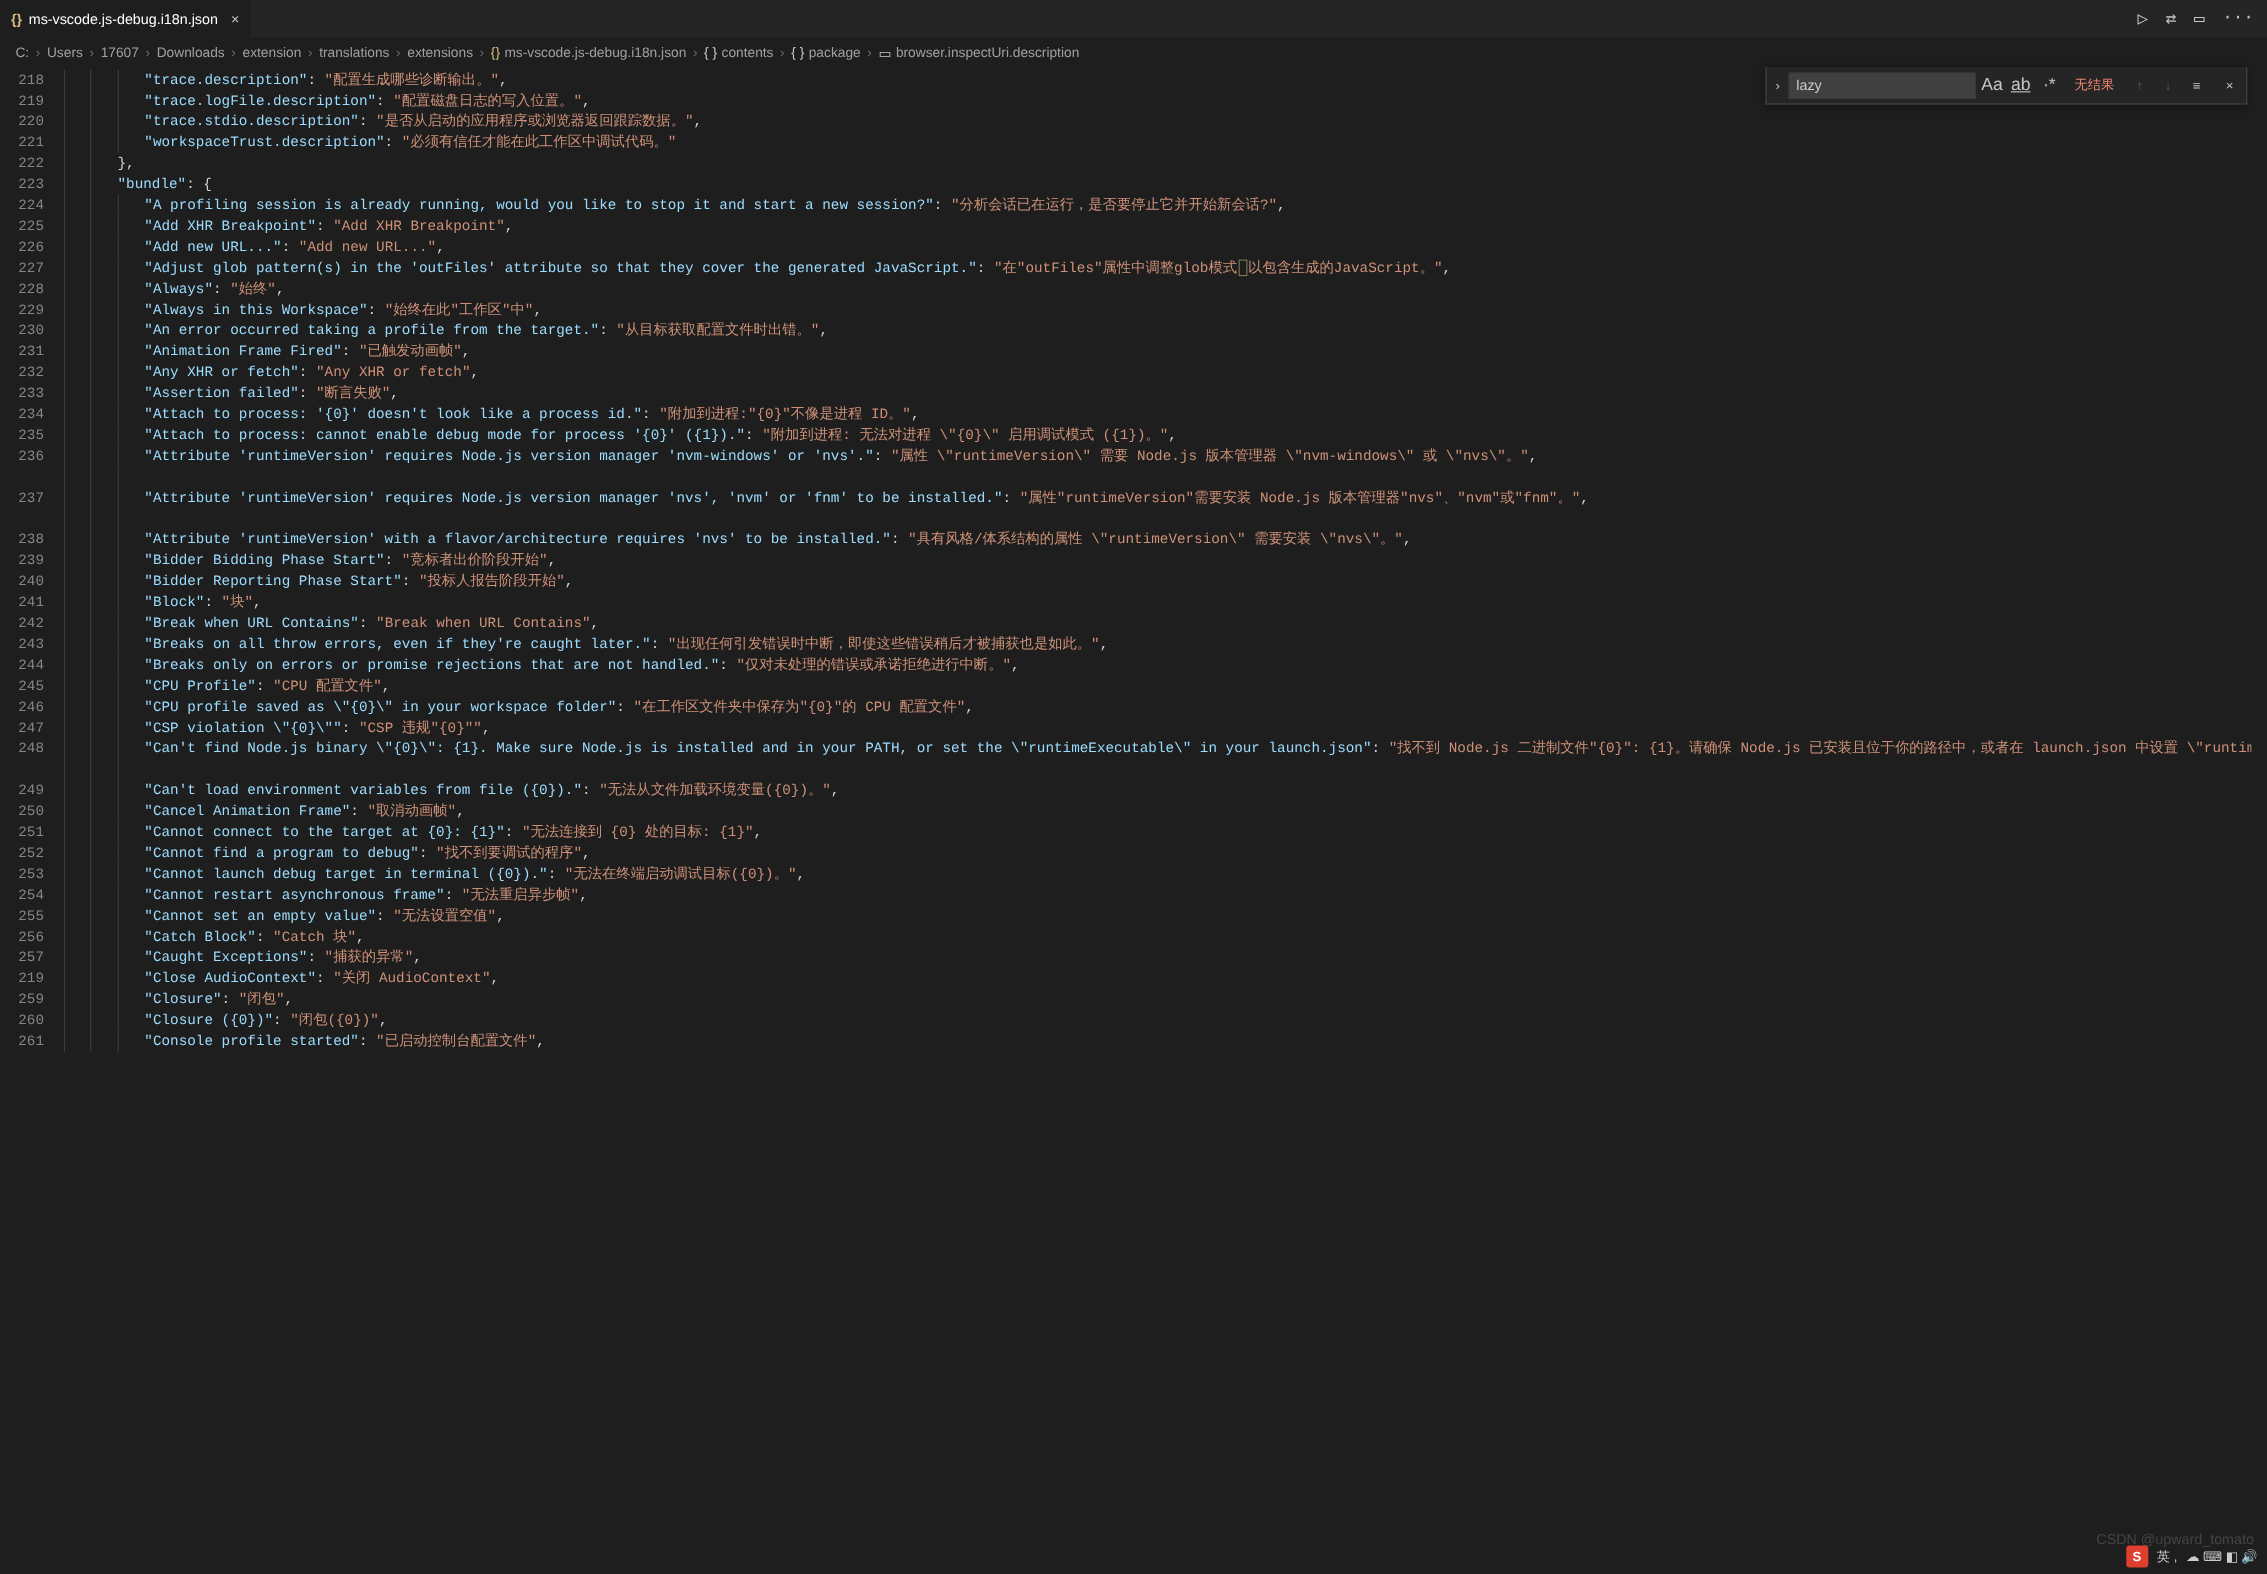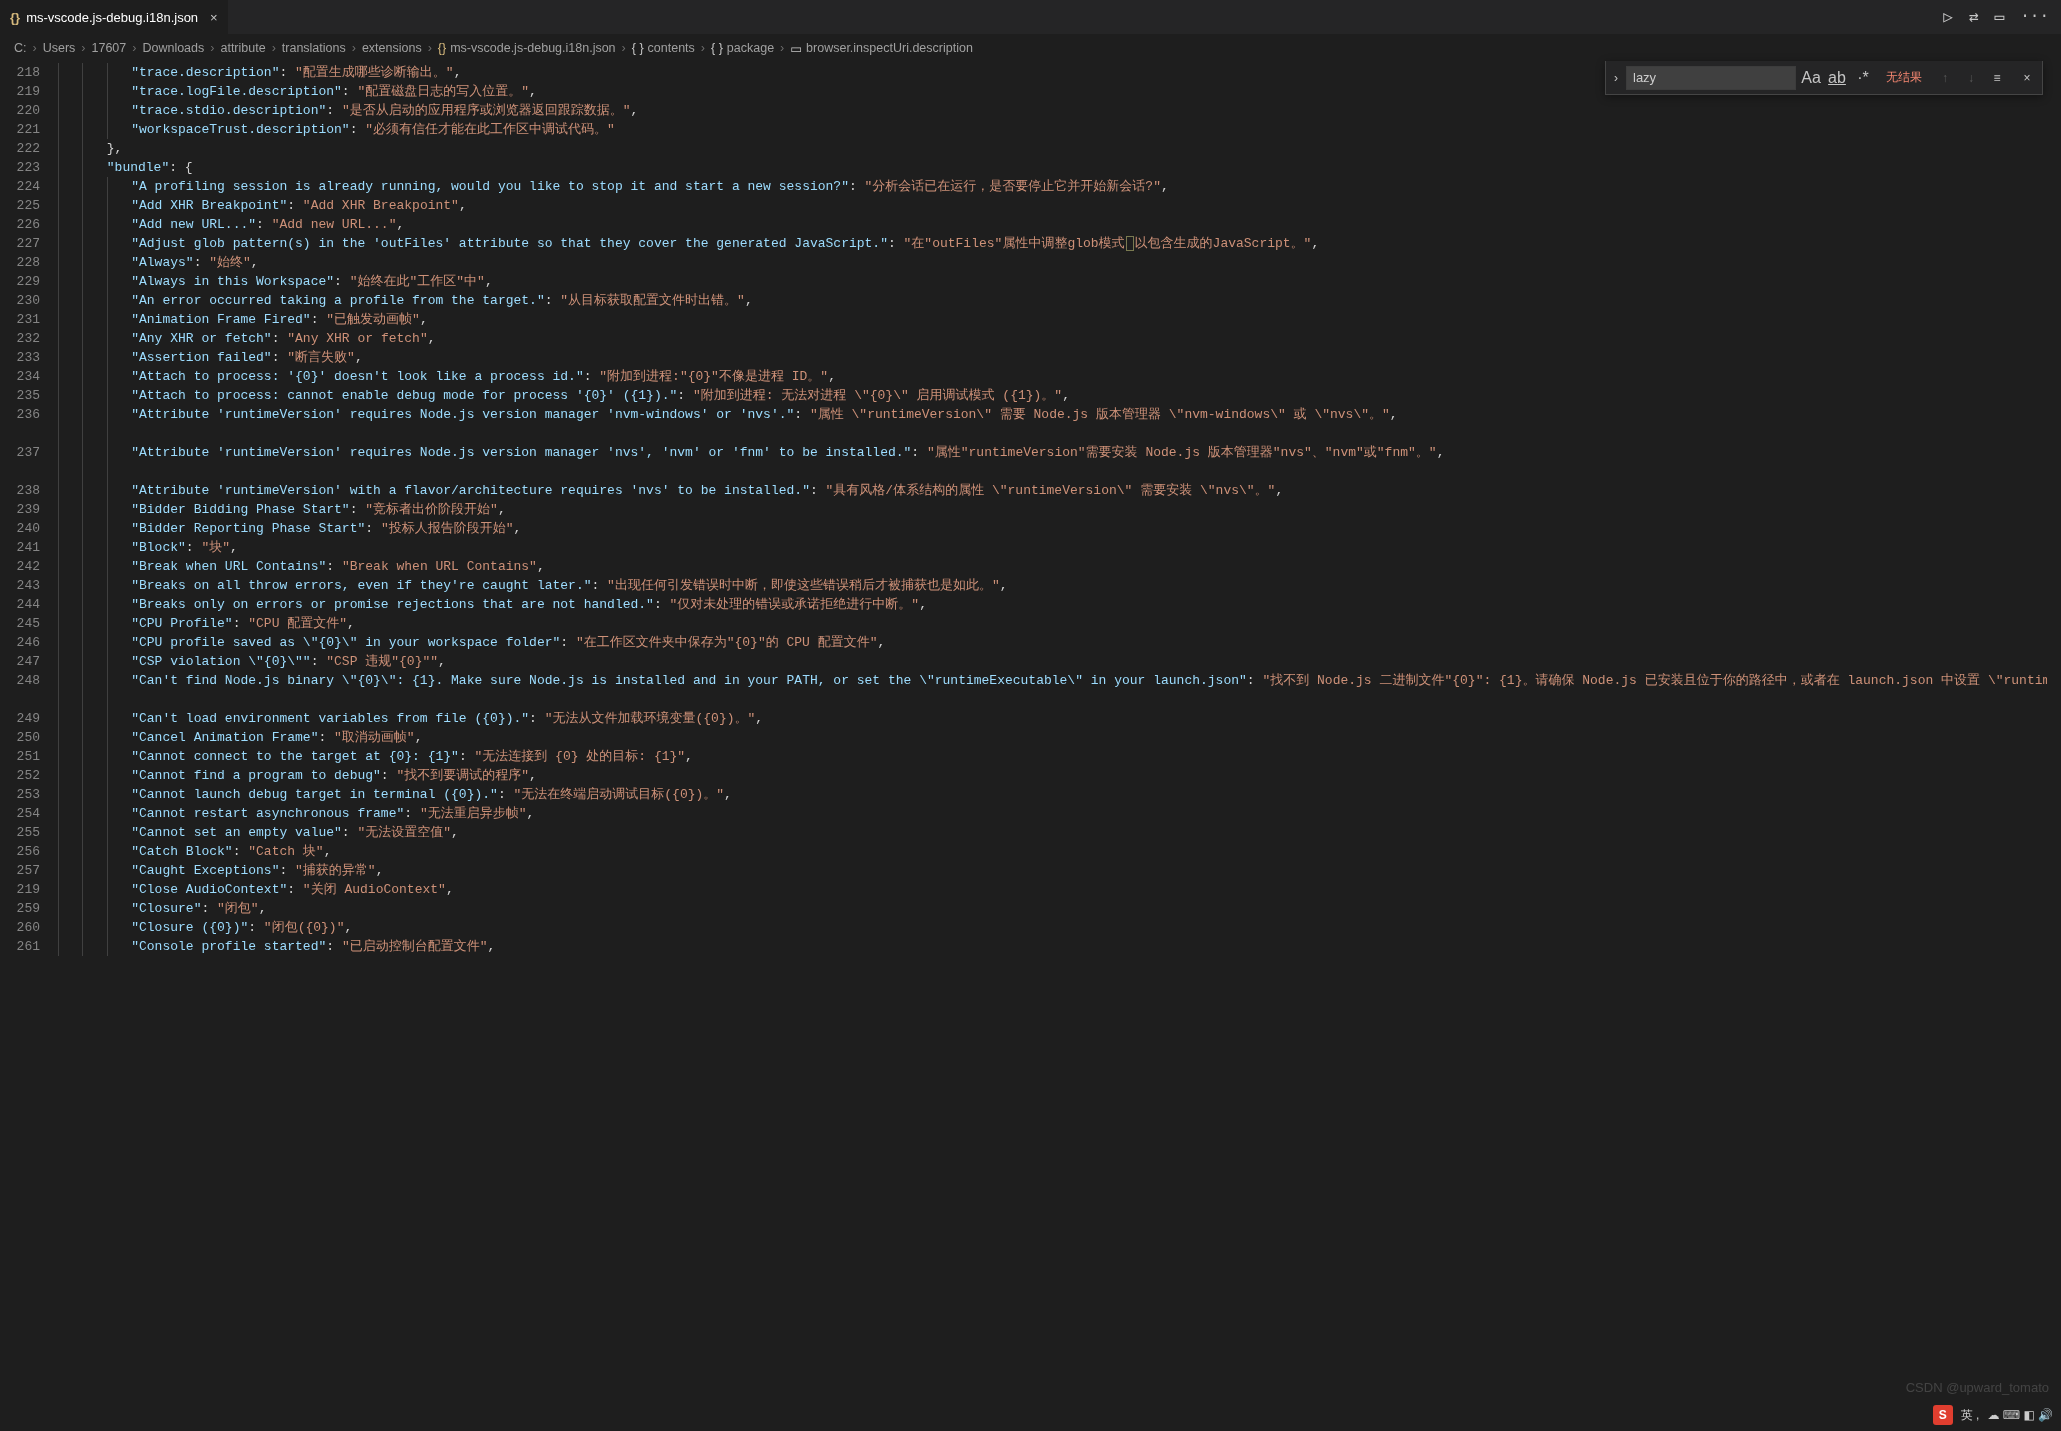--- a/index.html
+++ b/index.html
@@ -156,21 +156,21 @@
 .taskbar .ime-badge {
   background: #e03e2f;
   color: #fff;
   width: 20px; height: 20px;
   display: flex; align-items: center; justify-content: center;
   border-radius: 3px;
   font-weight: bold;
 }
 .watermark {
   position: fixed;
-  bottom: 36px;
+  bottom: 24px;
   right: 12px;
   color: rgba(200,200,200,0.22);
   font-family: "Segoe UI", sans-serif;
   font-size: 13px;
 }
 .minimap {
   width: 14px;
   background: #1e1e1e;
 }
 </style>
@@ -193,21 +193,21 @@
 
 <div class="breadcrumb">
   <span>C:</span>
     <span class="sep">›</span>
   <span>Users</span>
     <span class="sep">›</span>
   <span>17607</span>
     <span class="sep">›</span>
   <span>Downloads</span>
     <span class="sep">›</span>
-  <span>attribute</span>
+  <span>extension</span>
     <span class="sep">›</span>
   <span>translations</span>
     <span class="sep">›</span>
   <span>extensions</span>
     <span class="sep">›</span>
   <span class="bicon">{}</span>
   <span>ms-vscode.js-debug.i18n.json</span>
     <span class="sep">›</span>
   <span class="bracket-icon">{ }</span>
   <span>contents</span>

